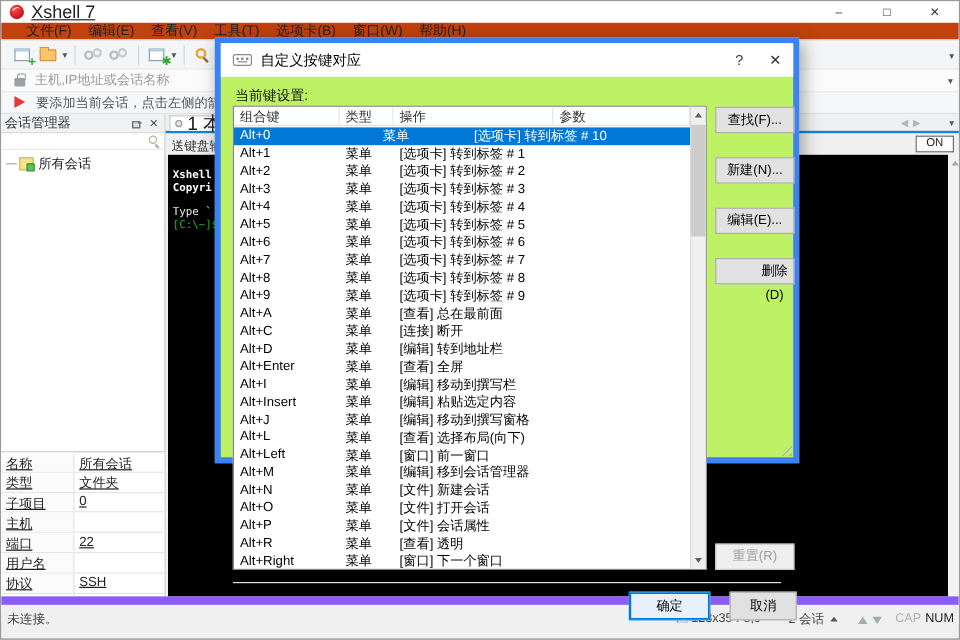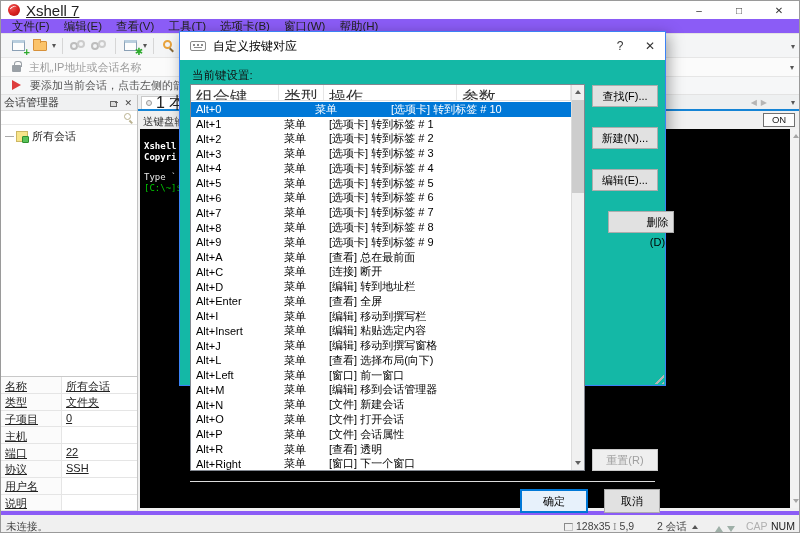--- a/index.html
+++ b/index.html
@@ -11,21 +11,21 @@
   .titlebar { position:absolute; left:0; top:0; width:100%; height:18px; background:#ffffff; display:flex; align-items:center; }
   .logo { width:12px; height:12px; border-radius:50%; margin:0 6px 0 7px;
           background:radial-gradient(circle at 35% 30%, #f0524f 0%, #d6201f 55%, #a80e12 100%); position:relative; }
   .logo::after { content:""; position:absolute; left:2px; top:2px; width:7px; height:7px; border-radius:50%;
                  border-top:1.5px solid rgba(255,255,255,.9); transform:rotate(-30deg); border-left:1.5px solid transparent; }
   .win-title { font-size:15px; color:#222;text-decoration:underline; }
   .win-ctrls { margin-left:auto; display:flex; height:100%; }
   .win-ctrl { width:40px; height:100%; display:flex; align-items:center; justify-content:center; font-size:10px; color:#333; }
 
   
-  .menubar { position:absolute; left:0; top:18px; width:100%; height:14px; background:#8b5cf6; display:flex; align-items:flex-start; padding-left:4px; }
+  .menubar { position:absolute; left:0; top:18px; width:100%; height:14px; background:#c2410c; display:flex; align-items:flex-end; padding-left:14px; }
   .menu-item { font-size:11.5px; color:#222; padding:0 7px; }
 
   
   .toolbar { position:absolute; left:0; top:32px; width:100%; height:24px; background:#f4f5f6; border-top:1px solid #e3e3e3; display:flex; align-items:center; padding-left:8px; }
   .tb-sep { width:1px; height:16px; background:#d6d6d6; margin:0 5px; }
   .tb-ico { position:relative; width:17px; height:16px; margin:0 2px; }
   .chev { font-size:8px; color:#555; margin:0 1px; }
   .tb-right { position:absolute; right:4px; top:8px; font-size:8px; color:#555; }
   .ico-win { position:absolute; left:1px; top:2px; width:13px; height:11px; background:#fdfdfd; border:1px solid #8aa0b5; border-top:3px solid #b9cede; }
   .plus { position:absolute; right:-2px; bottom:-3px; color:#2daa2d; font-size:11px; font-weight:bold; line-height:9px; }
@@ -87,60 +87,60 @@
   .terminal { position:absolute; left:139px; top:128px; width:650px; height:379px; background:#000; overflow:hidden; padding:12px 0 0 4px; }
   .term-line { font-family:"DejaVu Sans Mono",monospace; font-size:9px; line-height:10.5px; color:#e8e8e8; white-space:pre; }
   .term-line.bold { font-weight:bold; color:#fff; }
   .term-prompt { font-family:"DejaVu Sans Mono",monospace; font-size:9px; line-height:10.5px; white-space:pre; margin-top:10px; }
   .term-scroll { position:absolute; left:789px; top:128px; width:11px; height:379px; background:#f2f2f2; }
   .arr { position:absolute; left:2.5px; width:0; height:0; }
   .arr.up { top:5px; border-left:3.5px solid transparent; border-right:3.5px solid transparent; border-bottom:4px solid #a5a5a5; }
   .arr.down { bottom:5px; border-left:3.5px solid transparent; border-right:3.5px solid transparent; border-top:4px solid #a5a5a5; }
 
   
-  .statusbar { position:absolute; left:0; top:510px; width:100%; height:23px; background:#f0f0f0; border-top:4px solid #8b5cf6; font-size:10.5px; color:#444; }
+  .statusbar { position:absolute; left:0; top:496px; width:100%; height:23px; background:#f0f0f0; border-top:7px solid #8b5cf6; font-size:10.5px; color:#444; }
   .sb-left { position:absolute; left:5px; top:5px; }
   .sb-item { position:absolute; top:5px; white-space:nowrap; }
   .ico-termsize { display:inline-block; width:9px; height:8px; border:1px solid #8a8a8a; border-right-color:#c5c5c5; border-bottom-color:#c5c5c5; vertical-align:-1px; margin-right:3px; }
   .ico-ibeam { display:inline-block; font-family:"DejaVu Serif",serif; font-size:9px; color:#8a8a8a; margin-right:3px; }
   .tri-up-sm { display:inline-block; width:0; height:0; border-left:3px solid transparent; border-right:3px solid transparent; border-bottom:4px solid #555; margin-left:5px; vertical-align:1px; }
   .sb-arrow { display:inline-block; width:0; height:0; border-left:4px solid transparent; border-right:4px solid transparent; margin:0 2px; }
   .sb-arrow.up { border-bottom:6px solid #9fb0a8; }
   .sb-arrow.down { border-top:6px solid #9fb0a8; }
   .sb-cap { color:#b0b0b0; }
   .sb-num { color:#222; }
 
   
-  .dialog { position:absolute; left:178px; top:30px; width:487px; height:355px; background:#14b8a6; border:1px solid #3b82f6; box-shadow:3px 4px 14px rgba(0,0,0,.35); z-index:10; }
+  .dialog { position:absolute; left:178px; top:30px; width:487px; height:355px; background:#bef264; border:5px solid #3b82f6; box-shadow:3px 4px 14px rgba(0,0,0,.35); z-index:10; }
   .dlg-titlebar { position:absolute; left:0; top:0; width:100%; height:28px; background:#ffffff; display:flex; align-items:center; }
   .ico-kbd { position:relative; width:16px; height:10px; border:1px solid #8a8a8a; border-radius:2px; margin:0 7px 0 10px; background:#fdfdfd; }
   .ico-kbd::before { content:""; position:absolute; left:2px; top:2px; width:2px; height:2px; background:#8a8a8a; box-shadow:4px 0 0 #8a8a8a, 8px 0 0 #8a8a8a; }
   .ico-kbd::after { content:""; position:absolute; left:3px; bottom:2px; width:8px; height:1.5px; background:#8a8a8a; }
   .dlg-title { font-size:12px; color:#000; flex:1; }
   .dlg-tbtn { width:30px; height:100%; display:flex; align-items:center; justify-content:center; font-size:12px; color:#333; }
   .dlg-label { position:absolute; left:12px; top:36px; font-size:11.5px; color:#111; }
 
   .kb-table { position:absolute; left:10px; top:52px; width:395px; height:387px; background:#ffffff; border:1px solid #828790; }
   .kb-header { display:grid; grid-template-columns:88px 45px 133px 1fr; height:16px; border-bottom:1px solid #e0e0e0; margin-right:13px; }
-  .kb-header > div { font-size:17px; color:#333; padding:1px 4px 0 5px; border-right:1px solid #e6e6e6; overflow:hidden; white-space:nowrap; }
+  .kb-header > div { font-size:11px; color:#333; padding:1px 4px 0 5px; border-right:1px solid #e6e6e6; overflow:hidden; white-space:nowrap; }
   .kb-rows { position:absolute; left:0; top:17px; right:13px; bottom:0; overflow:hidden; }
   .kb-row { display:grid; grid-template-columns:88px 45px 133px 1fr; height:14.78px; font-size:11px; color:#000; align-items:center; }
   .kb-row > div { padding-left:5px; overflow:hidden; white-space:nowrap; }
   .kb-row.selected { background:#0078d7; color:#fff;gap:31px; }
   .kb-scroll { position:absolute; right:0; top:0; width:13px; height:100%; background:#f0f0f0; border-left:1px solid #dcdcdc; }
   .kb-scroll .sarr { position:absolute; left:3px; width:0; height:0; }
   .kb-scroll .sarr.up { top:5px; border-left:3.5px solid transparent; border-right:3.5px solid transparent; border-bottom:4px solid #606060; }
   .kb-scroll .sarr.down { bottom:5px; border-left:3.5px solid transparent; border-right:3.5px solid transparent; border-top:4px solid #606060; }
   .kb-thumb { position:absolute; left:0; top:15px; width:12px; height:93px; background:#cdcdcd; }
 
   .dlg-btn { position:absolute; width:66px; height:22px; background:#e1e1e1; border:1px solid #adadad; font-size:11px; color:#000; text-align:center; line-height:20px; }
   .dlg-btn.b-find { left:412px; top:53px; }
   .dlg-btn.b-new  { left:412px; top:95px; }
   .dlg-btn.b-edit { left:412px; top:137px; }
-  .dlg-btn.b-del  { left:428px; top:179px;padding-left:33px; }
+  .dlg-btn.b-del  { left:412px; top:179px;padding-left:33px; }
   .dlg-btn.b-reset{ left:412px; top:417px; color:#a0a0a0; background:#efefef; border-color:#c9c9c9; }
   .dlg-sep { position:absolute; left:10px; right:10px; top:449px; height:1px; background:#dcdcdc; }
   .dlg-btn.b-ok { left:340px; top:457px; width:68px; height:24px; line-height:22px; border:1px solid #0078d7; box-shadow:inset 0 0 0 1px #0078d7; background:#e7f1fb; }
   .dlg-btn.b-cancel { left:424px; top:457px; width:56px; height:24px; line-height:22px; }
   .dlg-grip { position:absolute; right:1px; bottom:1px; width:13px; height:13px;
               background:repeating-linear-gradient(135deg, transparent 0 3px, #b5b5b5 3px 4.5px);
               clip-path:polygon(100% 0, 100% 100%, 0 100%); }
 </style>
 </head>
 <body>
@@ -252,27 +252,27 @@
           <div class="prop-label">主机</div>
           <div></div>
         </div>
 
         <div class="prop-row">
           <div class="prop-label">端口</div>
           <div>22</div>
         </div>
 
         <div class="prop-row">
+          <div class="prop-label">用户名</div>
+          <div></div>
+        </div>
+
+        <div class="prop-row">
           <div class="prop-label">协议</div>
           <div>SSH</div>
-        </div>
-
-        <div class="prop-row">
-          <div class="prop-label">用户名</div>
-          <div></div>
         </div>
 
         <div class="prop-row">
           <div class="prop-label">说明</div>
           <div></div>
         </div>
       </div>
   </div>
 
   <div class="tabbar">

